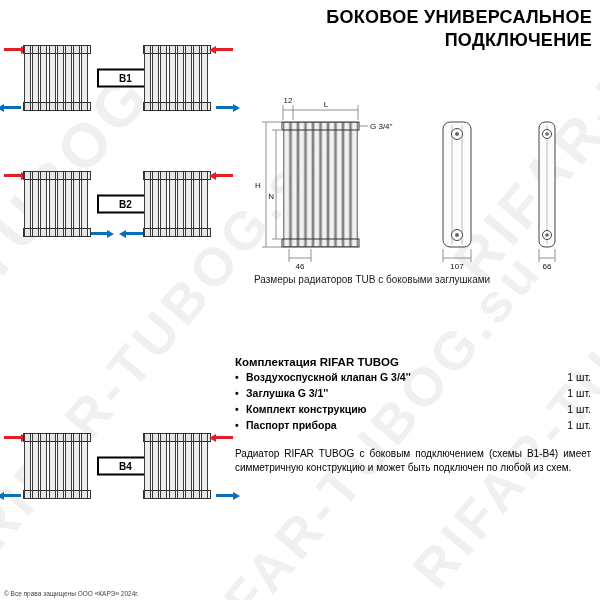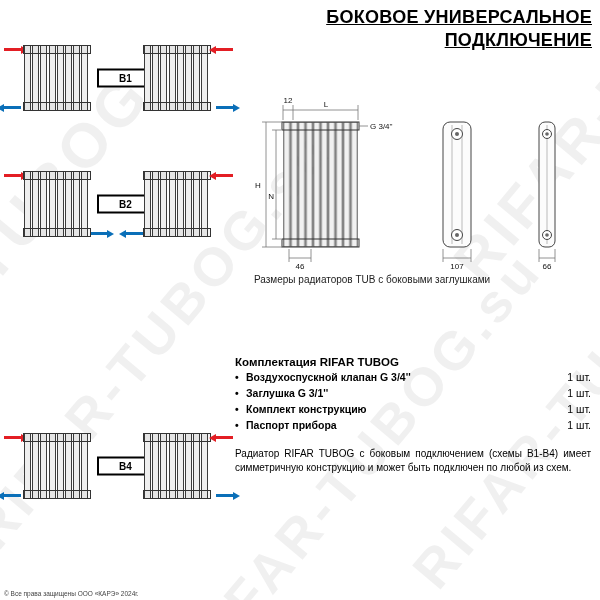--- a/index.html
+++ b/index.html
@@ -3,21 +3,21 @@
 <meta charset="utf-8">
 <style>
   html,body{margin:0;padding:0;background:#fff;}
   .page{position:relative;width:600px;height:600px;background:#fff;overflow:hidden;
         font-family:"Liberation Sans",sans-serif;color:#000;}
   
   .wm{position:absolute;font-weight:bold;white-space:nowrap;color:rgba(60,60,60,0.08);
       transform:rotate(-50deg);transform-origin:left top;letter-spacing:5px;z-index:0;}
   
   .title{position:absolute;top:6px;right:8px;text-align:right;font-size:18px;font-weight:800;
-         line-height:1.25;letter-spacing:.3px;z-index:2;text-decoration:underline;}
+         line-height:1.25;letter-spacing:.3px;z-index:2;}
   
   .scheme-row{position:absolute;left:4px;width:236px;height:64px;z-index:2;}
   .rad{position:absolute;top:0;width:66px;height:64px;
        background:repeating-linear-gradient(to right,#3c3c3c 0,#3c3c3c 1px,#efefef 1px,#efefef 6px,#3c3c3c 6px,#3c3c3c 7px,#ffffff 7px,#ffffff 8.2px);}
   .rad::before,.rad::after{content:"";position:absolute;left:-1px;right:-1px;height:7px;border:1px solid #333;background:rgba(0,0,0,0.04);}
   .rad::before{top:-1px}
   .rad::after{bottom:-1px}
   .scheme-label{position:absolute;left:93px;top:50%;transform:translateY(-50%);
       border:2px solid #000;padding:2px 20px;font-weight:bold;font-size:10px;background:#fff;}
   .arrow{position:absolute;width:17px;height:3px;background:var(--c);}

